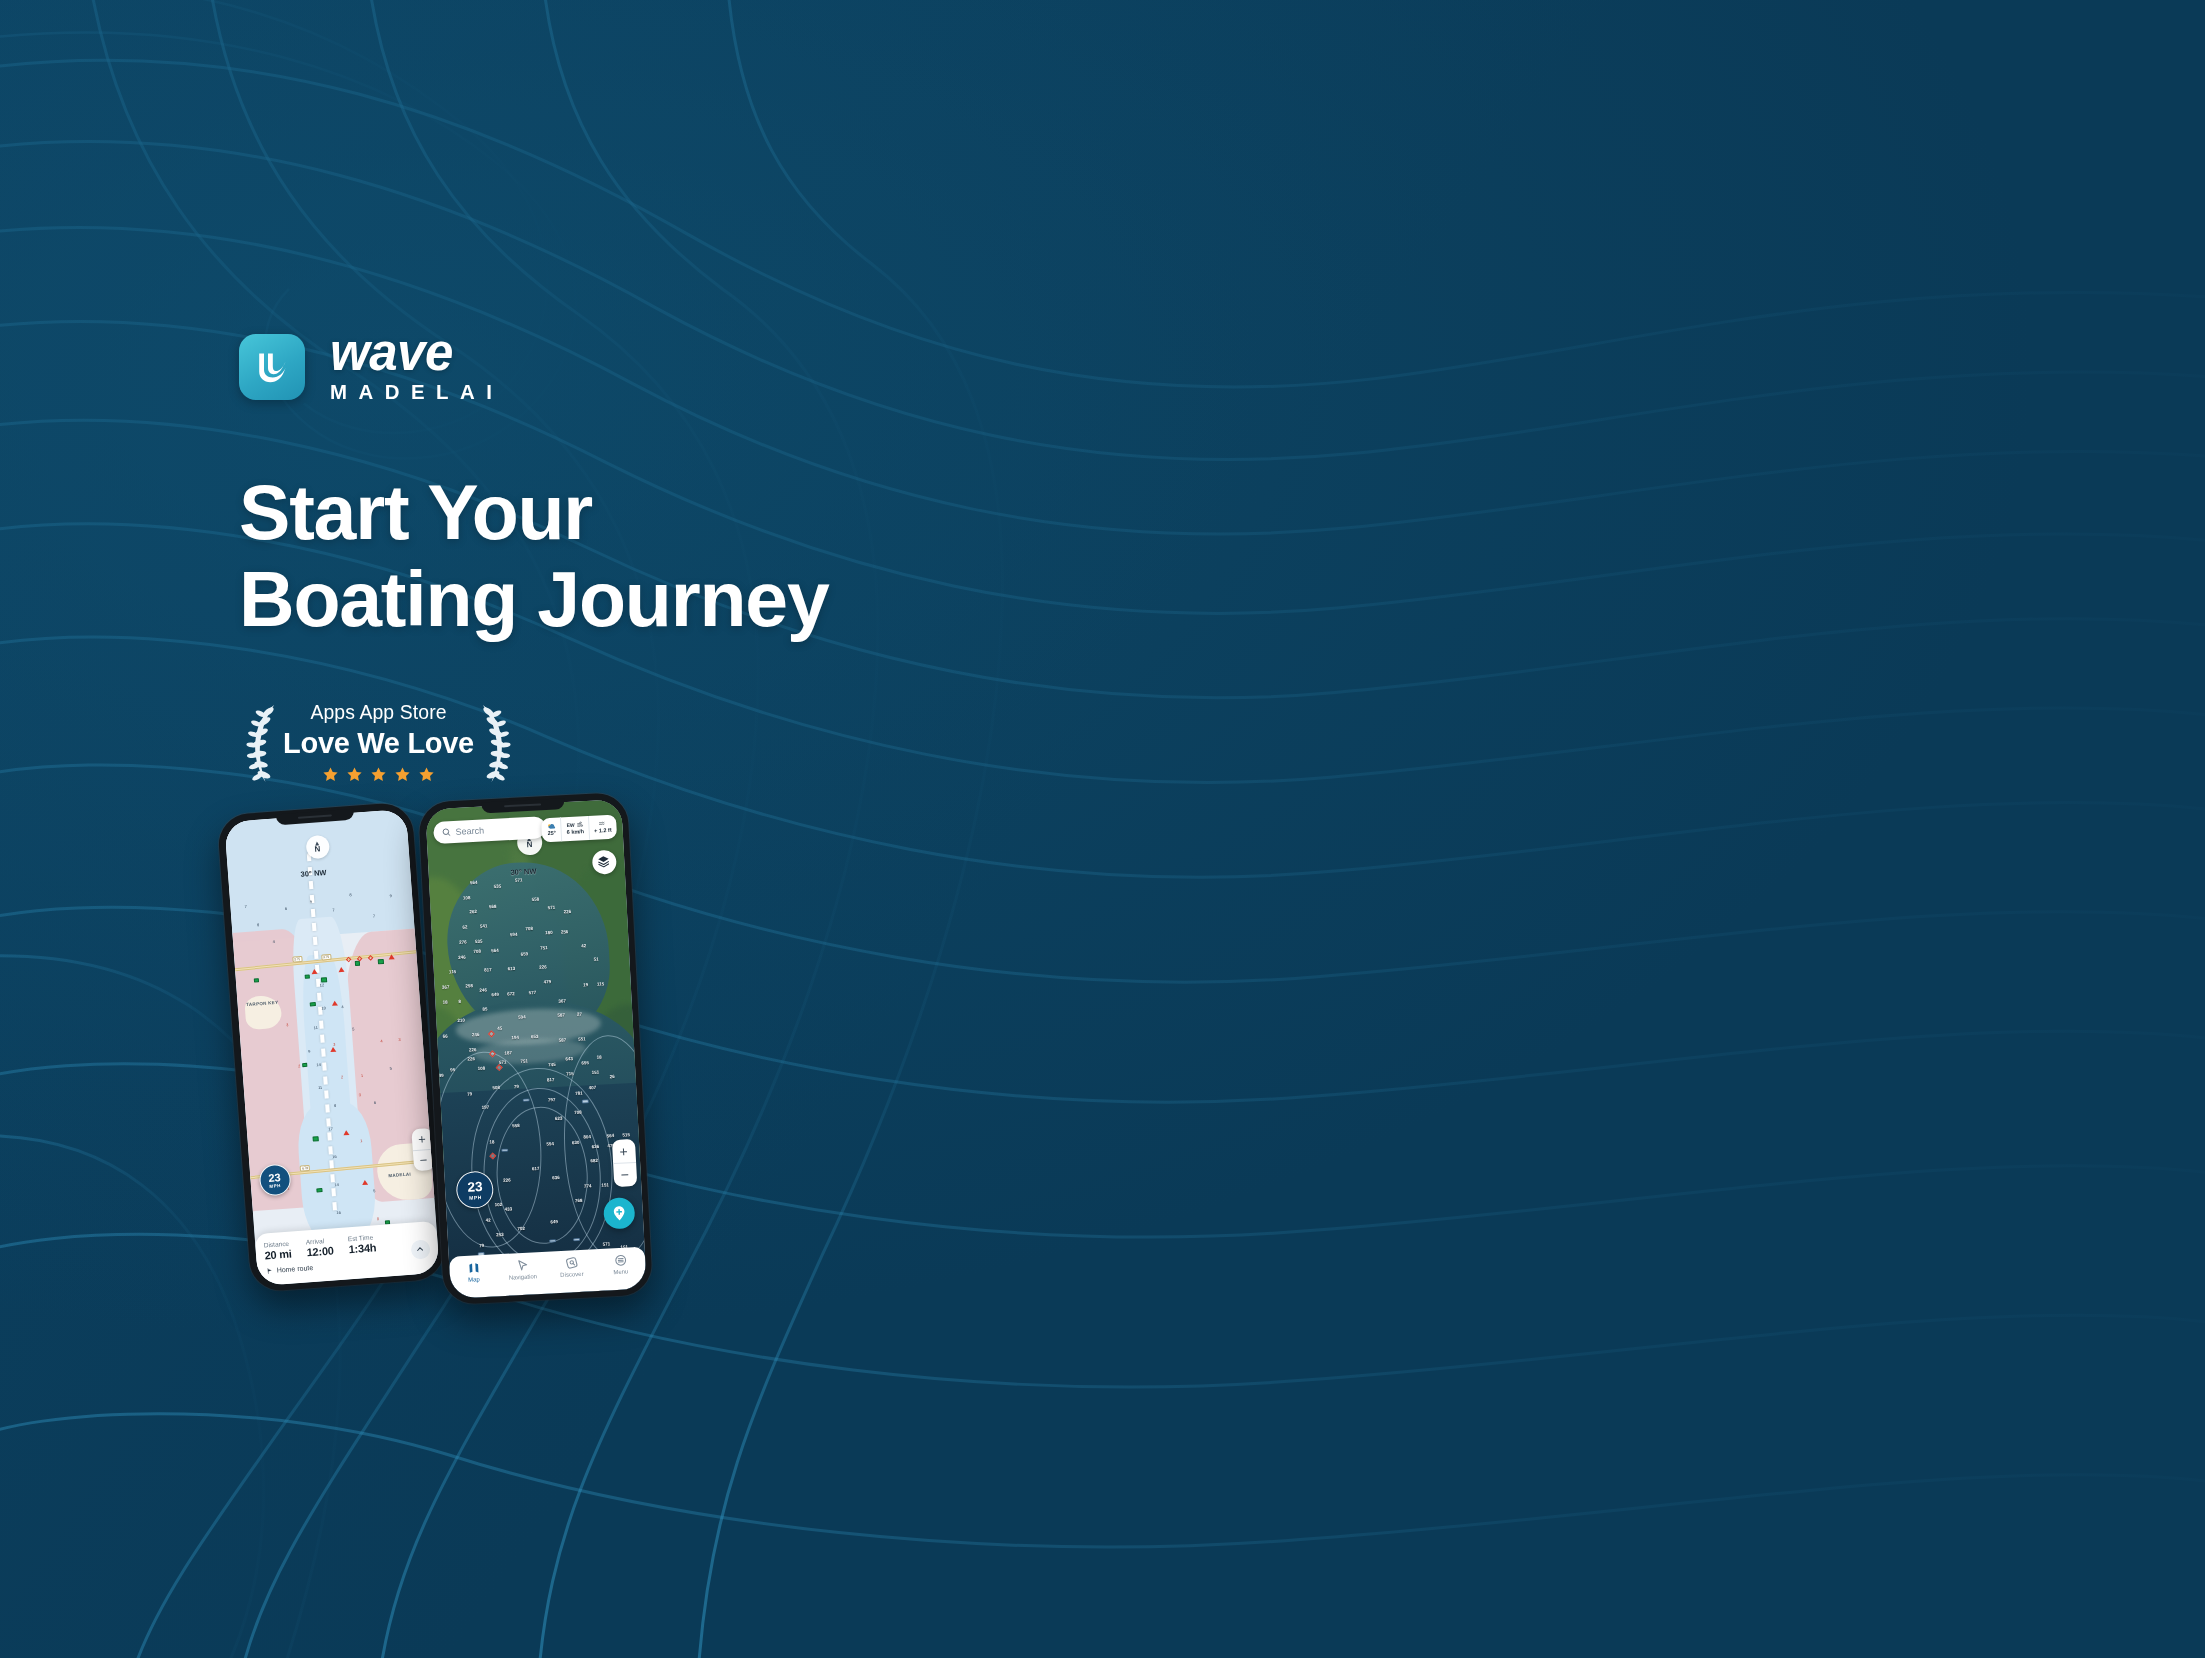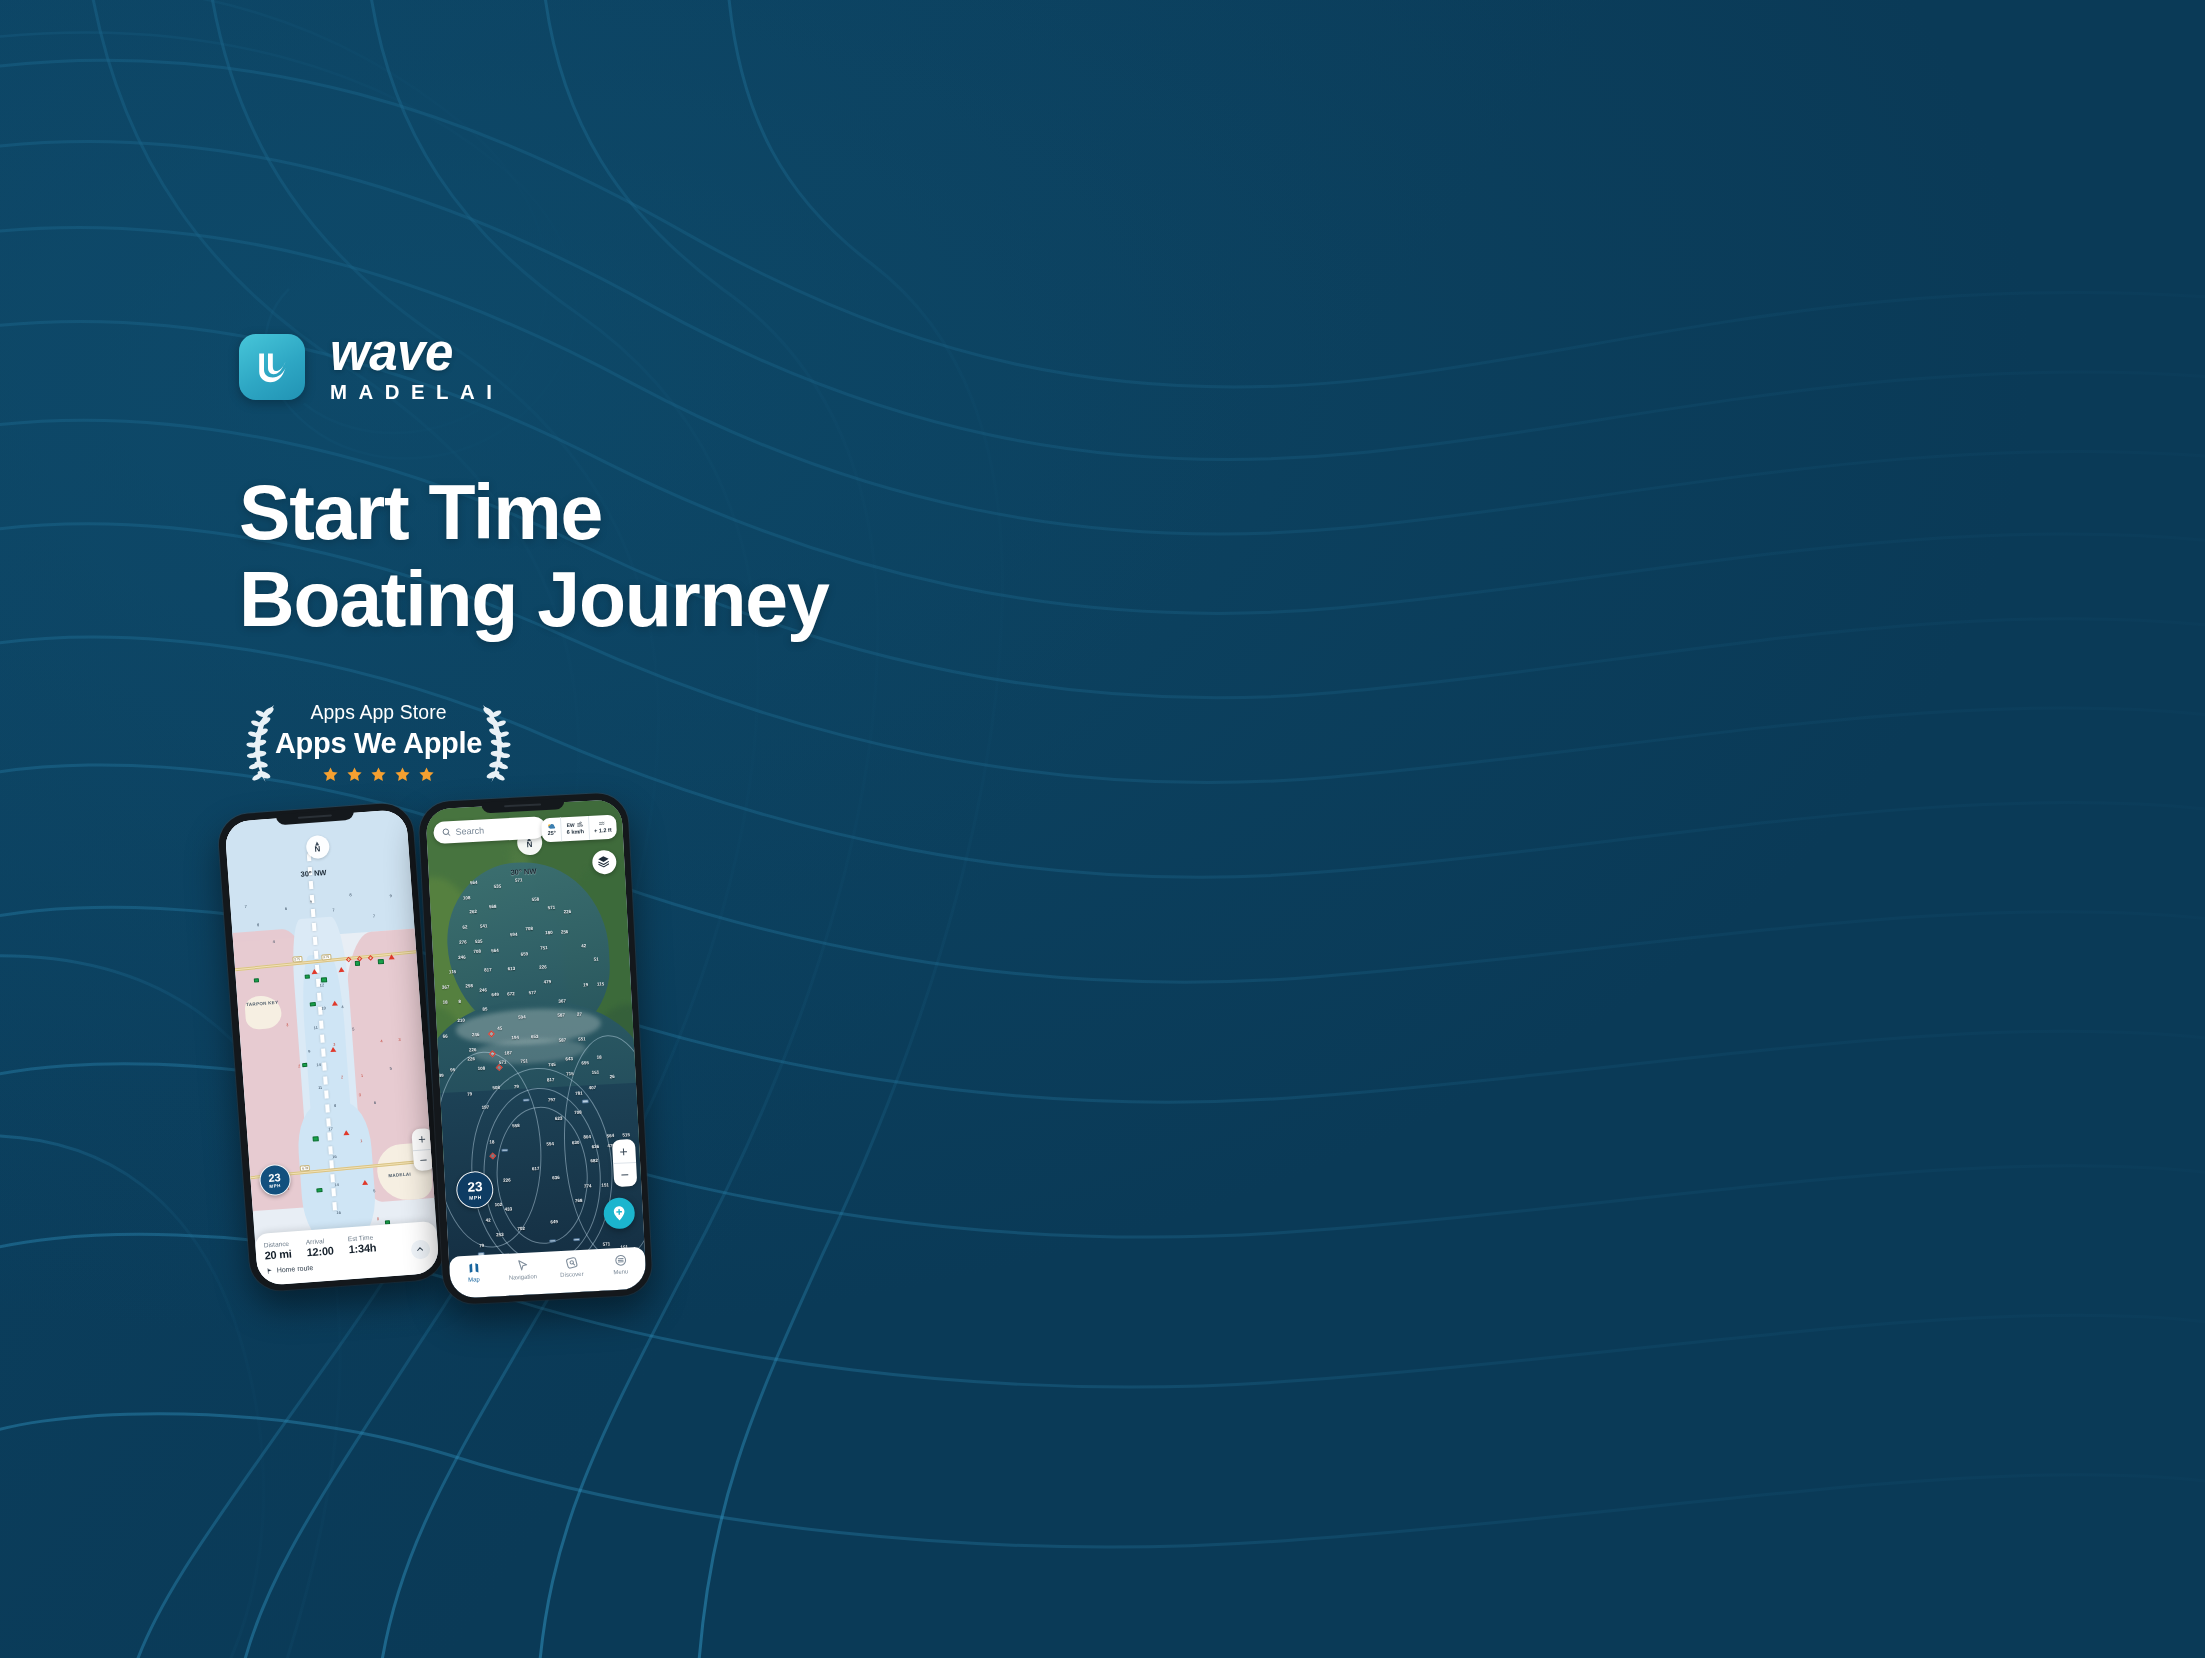--- a/index.html
+++ b/index.html
@@ -357,21 +357,21 @@
                  C78 52 68 60 60 60 C54 60 52 55 52 48 L52 16 Z" fill="#ffffff"></path>
       </svg>
     </div>
     <div id="wordmark">
       <div id="wordmark-main">wave</div>
       <div id="wordmark-sub">MADELAI</div>
     </div>
   </div>
 
   <h1 id="headline">
-    <span>Start Time</span>
+    <span>Start Your</span>
     <span>Boating Journey</span>
   </h1>
 
   <div id="award">
     <svg class="laurel left" viewBox="0 0 80 180" aria-hidden="true">
       <g fill="#e9f1f6">
         <path d="M64 12 C44 26 30 50 26 80 C22 110 28 140 46 170 C36 142 32 112 36 84 C40 56 50 32 64 12 Z"></path>
         <ellipse cx="52" cy="26" rx="13" ry="6" transform="rotate(-38 52 26)"></ellipse>
         <ellipse cx="36" cy="30" rx="11" ry="5" transform="rotate(28 36 30)"></ellipse>
         <ellipse cx="44" cy="46" rx="14" ry="6" transform="rotate(-32 44 46)"></ellipse>
@@ -384,21 +384,21 @@
         <ellipse cx="19" cy="116" rx="11" ry="5" transform="rotate(-2 19 116)"></ellipse>
         <ellipse cx="37" cy="134" rx="14" ry="6" transform="rotate(10 37 134)"></ellipse>
         <ellipse cx="23" cy="138" rx="11" ry="5" transform="rotate(-16 23 138)"></ellipse>
         <ellipse cx="43" cy="155" rx="14" ry="6" transform="rotate(22 43 155)"></ellipse>
         <ellipse cx="29" cy="160" rx="11" ry="5" transform="rotate(-28 29 160)"></ellipse>
       </g>
     </svg>
 
     <div id="award-text">
       <div id="award-top">Apps App Store</div>
-      <div id="award-main">Apps We Apple</div>
+      <div id="award-main">Love We Love</div>
       <div id="award-stars">
         <svg viewBox="0 0 24 24">
             <path fill="#F5A030" d="M12 2l3.1 6.3 6.9 1-5 4.9 1.2 6.8L12 17.8 5.8 21l1.2-6.8-5-4.9 6.9-1z"></path>
           </svg>
         <svg viewBox="0 0 24 24">
             <path fill="#F5A030" d="M12 2l3.1 6.3 6.9 1-5 4.9 1.2 6.8L12 17.8 5.8 21l1.2-6.8-5-4.9 6.9-1z"></path>
           </svg>
         <svg viewBox="0 0 24 24">
             <path fill="#F5A030" d="M12 2l3.1 6.3 6.9 1-5 4.9 1.2 6.8L12 17.8 5.8 21l1.2-6.8-5-4.9 6.9-1z"></path>
           </svg>

